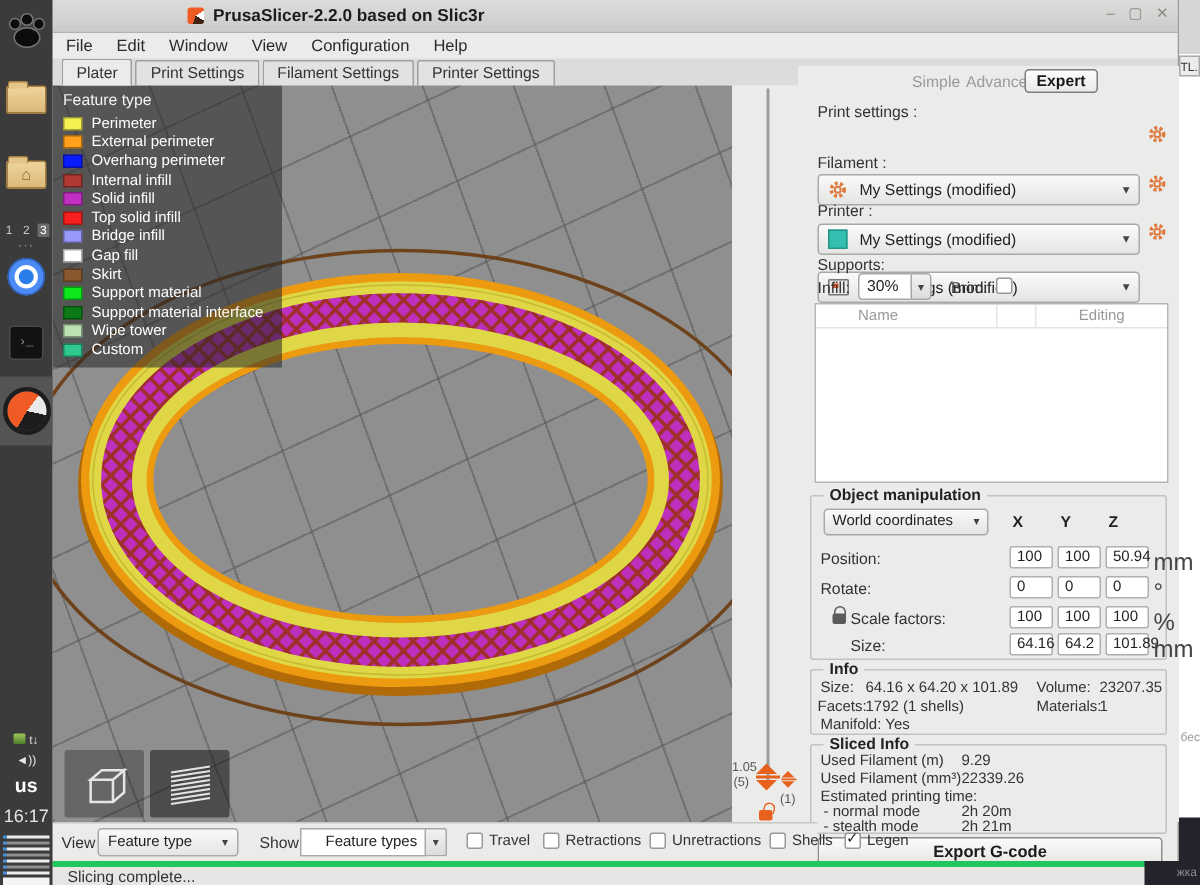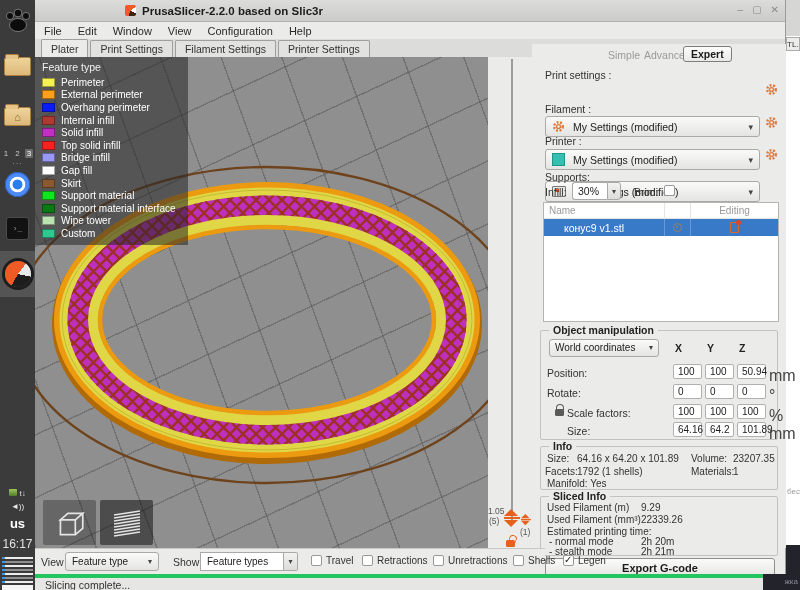--- a/index.html
+++ b/index.html
@@ -94,21 +94,21 @@
   .printer-glyph { width:14px; height:11px; border:1px solid #777; background:#e8e8e6; border-radius:1px; position:relative; }
   .printer-glyph::after { content:""; position:absolute; left:2px; top:2px; width:4px; height:3px; background:#e05a20; }
   .side-gear { position:absolute; left:233px; }
   .combo { position:absolute; display:flex; }
   .combo .combo-text { width:35px; height:18px; background:#fff; border:1px solid #a9a9a7; border-right:none; border-radius:3px 0 0 3px; line-height:17px; padding-left:5px; font-size:10.5px; }
   .combo .combo-btn { width:14px; height:18px; background:linear-gradient(#f2f2f1,#dcdcda); border:1px solid #a9a9a7; border-radius:0 3px 3px 0; font-size:8px; color:#444; text-align:center; line-height:17px; }
   .checkbox { width:11px; height:11px; background:#fff; border:1px solid #999; border-radius:2px; position:relative; }
   .checkbox[data-checked="true"]::after { content:"✓"; position:absolute; left:0px; top:-2px; font-size:10px; color:#222; font-weight:bold; }
 
   .objlist { position:absolute; left:11px; top:158px; width:236px; height:120px; background:#fff; border:1px solid #b5b5b3; }
-  .objlist-header { display:flex; height:16px; color:#999; font-size:10px; border-bottom:1px solid #e4e4e4; align-items:center; }
+  .objlist-header { display:flex; height:16px; color:#999; font-size:10px; border-bottom:1px solid #e4e4e4; align-items:center;padding-left:23px; }
   .col-name { flex:1; padding-left:5px; }
   .col-eye { width:26px; border-left:1px solid #e4e4e4; height:100%; }
   .col-editing { width:88px; border-left:1px solid #e4e4e4; height:100%; text-align:center; line-height:15px; }
   .objrow { display:flex; height:17px; background:#3879c8; color:#fff; align-items:center; font-size:10.5px; }
   .objrow .col-name { padding-left:20px; }
   .eye-icon { width:9px; height:9px; border:1.5px solid #b08048; border-radius:50%; margin:0 auto; position:relative; opacity:.85; }
   .eye-icon::after { content:""; position:absolute; left:2px; top:2px; width:2px; height:2px; background:#b08048; border-radius:50%; }
   .edit-icon { width:9px; height:11px; border:1.3px solid #d86a2e; border-radius:1px; margin:0 auto; position:relative; }
   .edit-icon::after { content:""; position:absolute; right:-3px; top:-3px; width:5px; height:5px; background:#e04818; border-radius:50%; }
 
@@ -130,21 +130,21 @@
   .slicedbox .cell { position:absolute; white-space:nowrap; color:#333; }
 
   .export-btn { position:absolute; left:13px; top:514px; width:230px; height:21px; background:linear-gradient(#fbfbfa,#e3e3e1); border:1px solid #8e8e8c; border-radius:3px; font-weight:bold; font-size:11px; text-align:center; line-height:19px; color:#1a1a1a; }
 
   
   .btoolbar { position:absolute; left:0; top:548px; width:510px; height:25px; background:#ebebe9; border-top:1px solid #c8c8c6; }
   .btoolbar .tlabel { position:absolute; top:7px; font-size:10.5px; color:#333; }
   .bdd { position:absolute; top:3px; height:19px; background:linear-gradient(#fafaf9,#e4e4e2); border:1px solid #a9a9a7; border-radius:3px; display:flex; align-items:center; padding:0 6px; font-size:10px; }
   .bdd span:first-child { flex:1; white-space:nowrap; }
   .bcombo { position:absolute; top:3px; display:flex; }
-  .bcombo .bc-text { width:84px; height:19px; background:#fff; border:1px solid #a9a9a7; font-size:10px; line-height:18px; padding-left:6px; }
+  .bcombo .bc-text { width:84px; height:19px; background:#fff; border:1px solid #a9a9a7; font-size:10px; line-height:18px; padding-left:16px; }
   .bcombo .bc-btn { width:14px; height:19px; background:linear-gradient(#f2f2f1,#dcdcda); border:1px solid #a9a9a7; border-left:none; border-radius:0 2px 2px 0; font-size:8px; color:#444; text-align:center; line-height:18px; }
   .bcheck { position:absolute; top:6px; display:flex; align-items:center; gap:4px; }
   .bcheck .lbl { font-size:10px; color:#333; white-space:nowrap; }
   .statusbar { position:absolute; left:0; top:574px; width:100%; height:16px; background:#e6e6e4; border-top:4px solid #22c55e; font-size:10.5px; color:#333; line-height:15px; padding-left:10px; }
 
   
   .bgwin { position:absolute; left:786px; top:0; width:14px; height:590px; background:#fff; z-index:1; }
   .bgwin .bg-top { position:absolute; top:0; width:100%; height:36px; background:#d6d6d4; }
   .bgwin .bg-tab { position:absolute; top:37px; left:0; width:14px; height:14px; background:#ececea; border:1px solid #aaa; font-size:8px; color:#333; overflow:hidden; line-height:13px; }
   .bgwin .bg-text { position:absolute; top:487px; left:1px; font-size:8px; color:#999; }
@@ -418,29 +418,20 @@
       </div>
       <div class="plabel" style="left:102px; top:142px">Brim:</div>
       <div class="checkbox" style="position:absolute; left:132px; top:141px" data-checked="false"></div>
 
       <div class="objlist">
         <div class="objlist-header">
           <div class="col-name">Name</div>
           <div class="col-eye"></div>
           <div class="col-editing">Editing</div>
         </div>
-        <div class="objrow">
-          <div class="col-name">конус9 v1.stl</div>
-          <div class="col-eye" style="border-left-color:rgba(255,255,255,.25); display:flex; align-items:center;">
-              <div class="eye-icon"></div>
-            </div>
-          <div class="col-editing" style="border-left-color:rgba(255,255,255,.25); display:flex; align-items:center; justify-content:center;">
-              <div class="edit-icon"></div>
-            </div>
-        </div>
       </div>
 
       <div class="groupbox manip">
         <span class="gtitle">Object manipulation</span>
         <div class="coord-dd">
           <span>World coordinates</span>
           <span class="arrow" style="font-size:8px;color:#444">▾</span>
         </div>
         <span class="axis-h" style="left:134px">X</span>
         <span class="axis-h" style="left:166px">Y</span>

